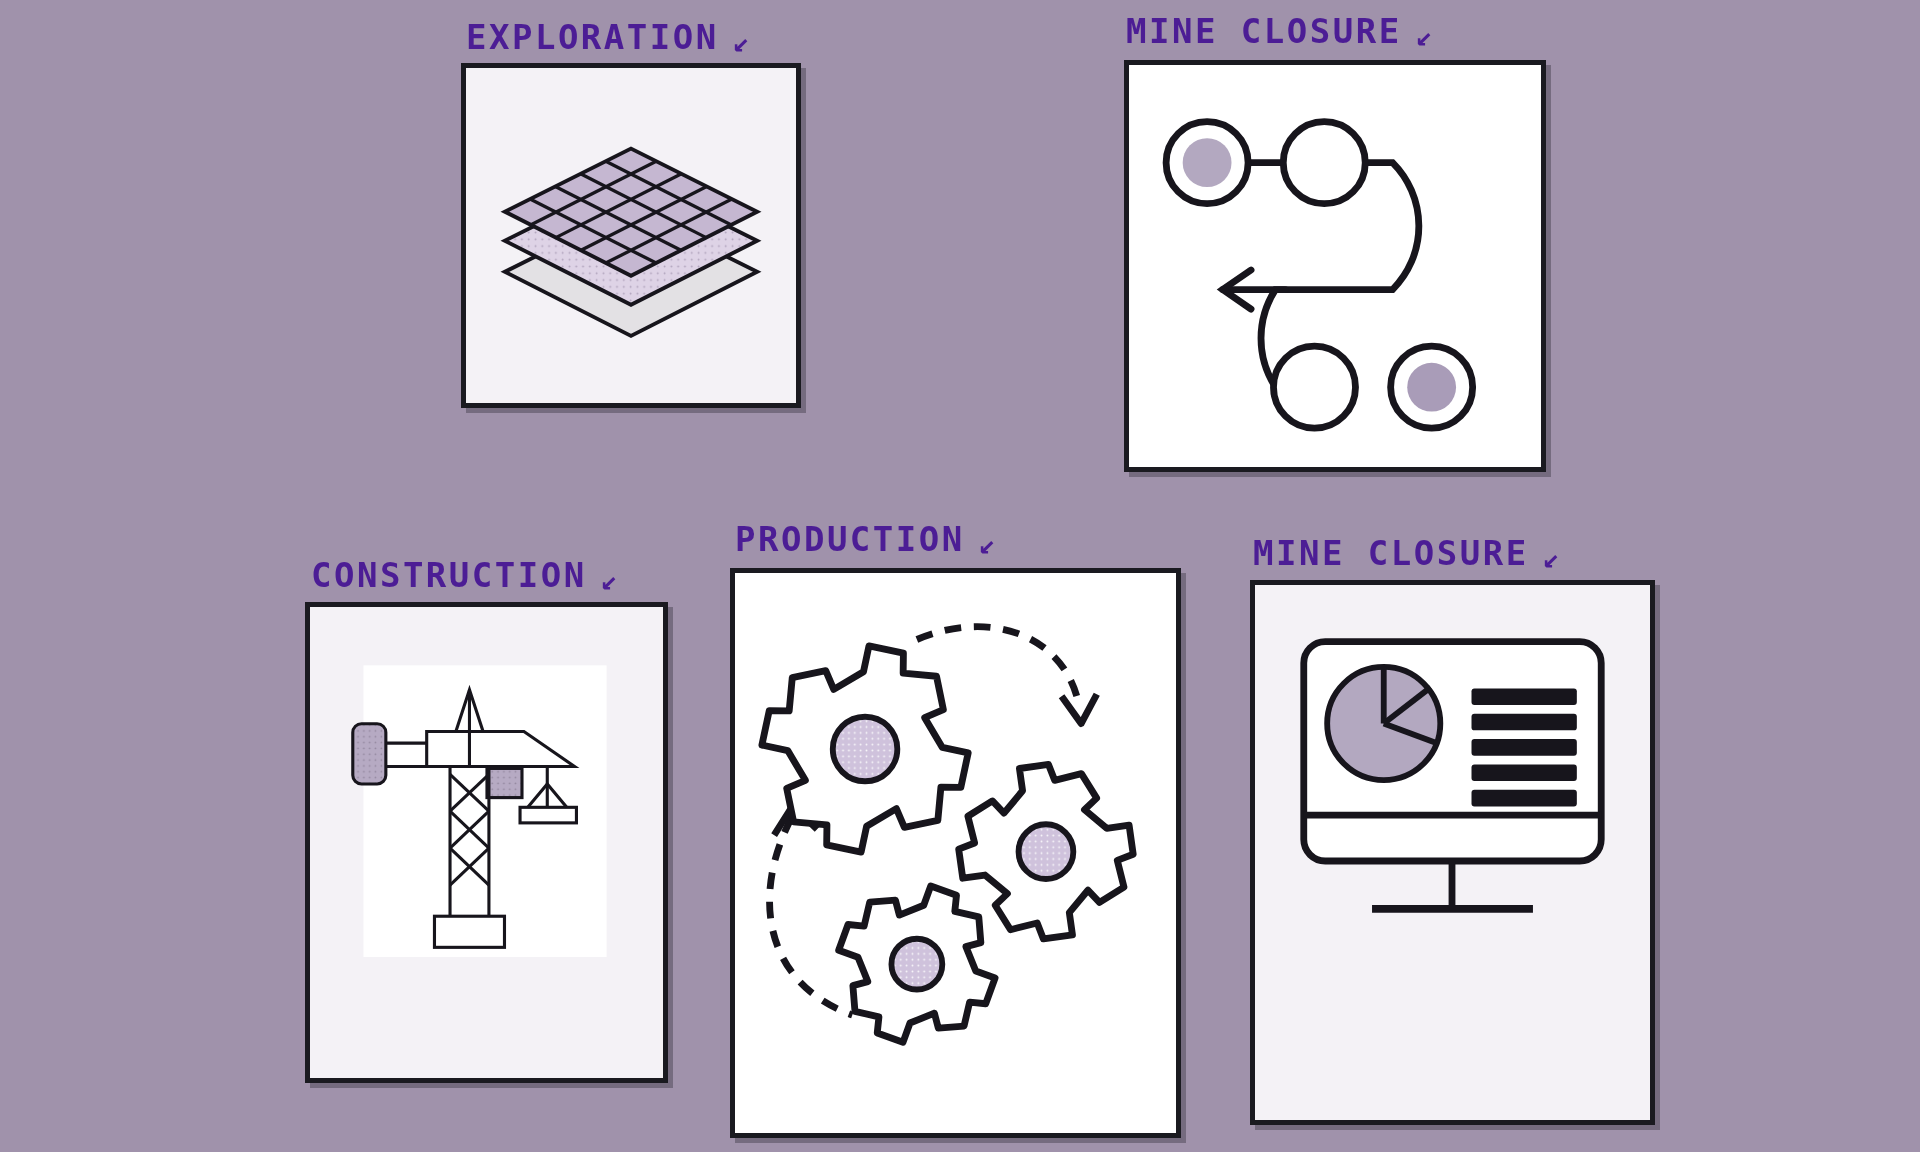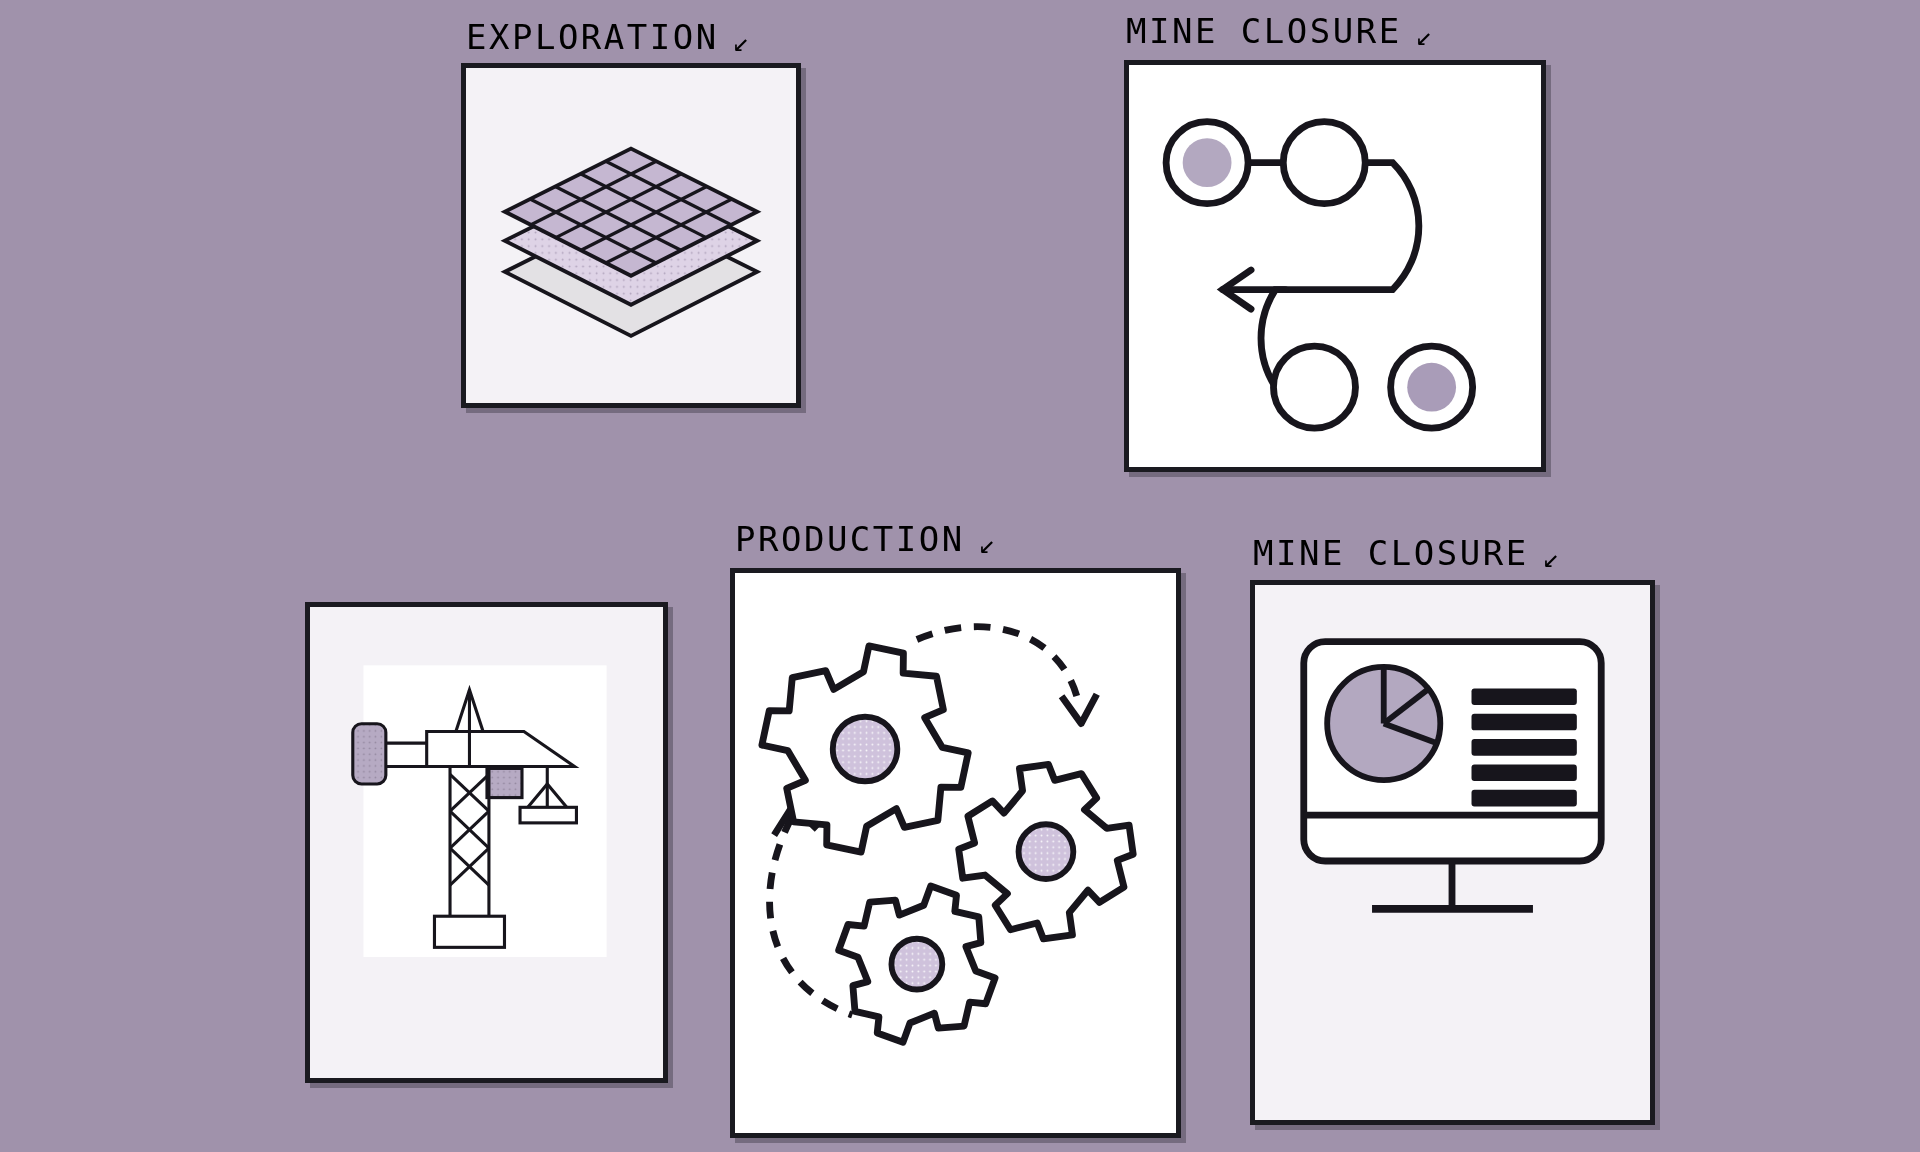--- a/index.html
+++ b/index.html
@@ -18,24 +18,24 @@
     background:#ffffff;
     box-shadow:5px 5px 0 rgba(20,18,26,.30);
   }
   .panel.soft { background:#f4f2f6; }
 
   .label {
     position:absolute;
     font-family:"DejaVu Sans Mono", monospace;
     font-size:34px;
     letter-spacing:2.5px;
-    color:#000000;
+    color:#4c1d95;
     white-space:nowrap;
     line-height:1;
-    font-weight:400;
+    font-weight:700;
   }
   .label .arr {
     display:inline-block;
     margin-left:14px;
     font-size:28px;
     transform:translateY(2px);
   }
 
   .inner { position:absolute; inset:0; }
 </style>
@@ -174,20 +174,23 @@
       <g>
         <circle cx="190" cy="330" r="42" fill="#ffffff" stroke="#17151c" stroke-width="7"></circle>
       </g>
       <g>
         <circle cx="310" cy="330" r="42" fill="#ffffff" stroke="#17151c" stroke-width="7"></circle>
         <circle cx="310" cy="330" r="25" fill="#a99cb8"></circle>
       </g>
     </svg>
   </div>
 
+  <div class="label" style="left:311px; top:558px;">
+    <span>CONSTRUCTION</span><span class="arr">↙</span>
+  </div>
 
   <div class="panel soft" style="left:305px; top:602px; width:363px; height:481px;">
     <svg class="inner" viewBox="0 0 363 481">
       <defs>
         <pattern id="dotBox" width="6" height="6" patternUnits="userSpaceOnUse">
           <rect width="6" height="6" fill="#b6aac3"></rect>
           <circle cx="1.4" cy="1.4" r=".9" fill="#6f6479" opacity=".5"></circle>
         </pattern>
       </defs>
       <rect x="55" y="60" width="250" height="300" fill="#ffffff"></rect>

